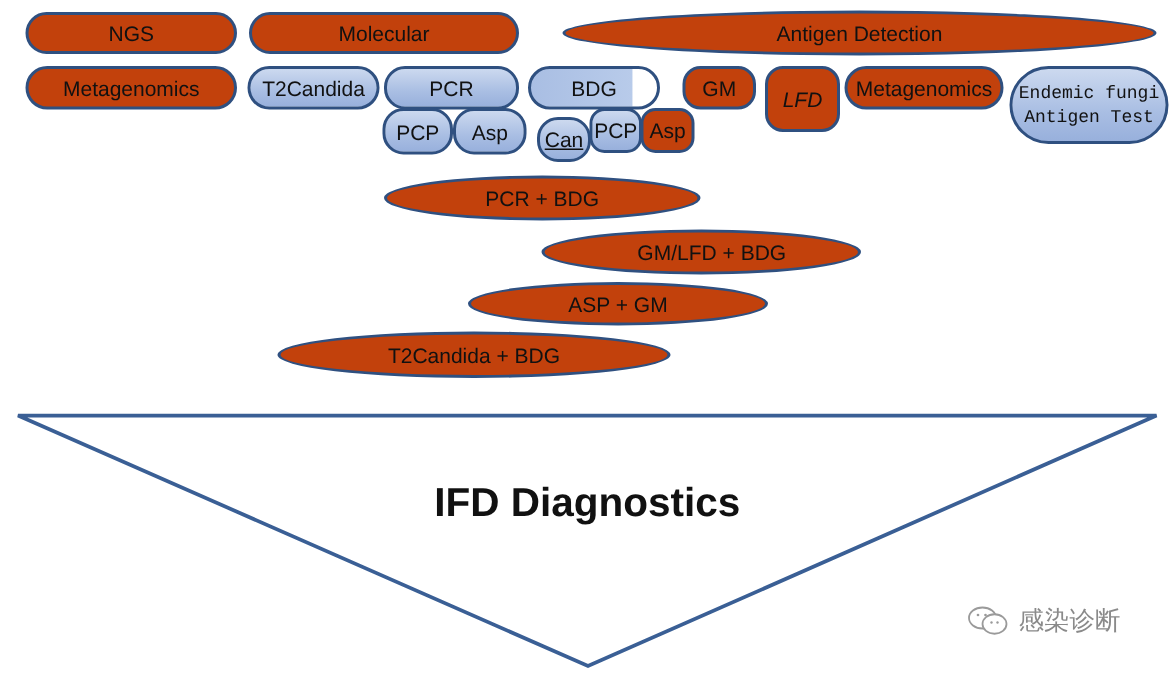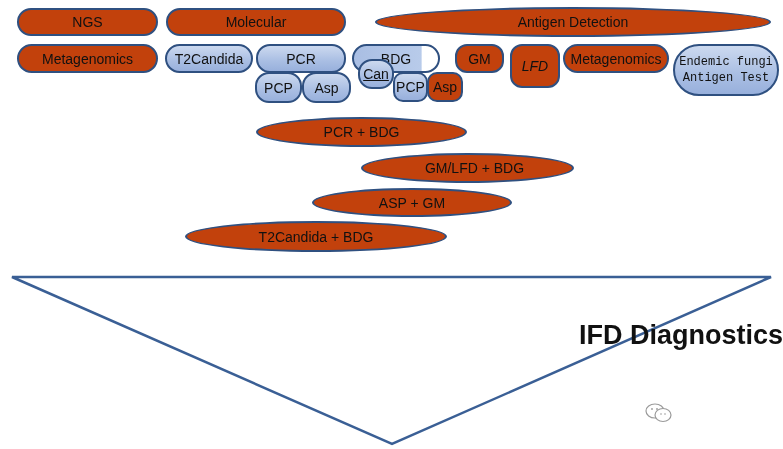--- a/index.html
+++ b/index.html
@@ -8,21 +8,21 @@
       position: absolute; box-sizing: border-box;
       border: 2px solid #2f5080; border-radius: 999px;
       display: flex; align-items: center; justify-content: center;
       color: #111; font-size: 14px; background: #c2410c; white-space: nowrap;
     }
     .pill.blue { background: linear-gradient(180deg, #ccd9ef 0%, #a9bee3 60%, #98b0dc 100%); }
     .pill.half { background: linear-gradient(90deg, #a9bee3 0%, #b8cbea 80%, #ffffff 81%, #ffffff 100%); }
     .pill.two { font-size: 12px; line-height: 16px; text-align: center; flex-direction: column; border-radius: 26px; }
     .pill.ell { border-radius: 50%; }
     svg.tri { position: absolute; left: 0; top: 0; }
-    .title { position: absolute; left: 0; width: 783px; top: 320px; text-align: right; font-weight: bold; font-size: 27px; color: #111; font-family: "Liberation Sans", "DejaVu Sans", sans-serif; }
+    .title { position: absolute; left: 0; width: 783px; top: 320px; text-align: center; font-weight: bold; font-size: 27px; color: #111; font-family: "Liberation Sans", "DejaVu Sans", sans-serif; }
     .wm { position: absolute; left: 645px; top: 402px; display: flex; align-items: center; color: #8a8a8a; font-size: 17px; font-family: "DejaVu Sans", sans-serif; }
     .wm-icon { width: 28px; height: 22px; margin-right: 6px; }
   </style>
 </head>
 <body>
 
 <div class="pill" style="left:17px;top:8px;width:141px;height:28px;">
   <span>NGS</span>
 </div>
 <div class="pill" style="left:166px;top:8px;width:180px;height:28px;">
@@ -44,21 +44,21 @@
 <div class="pill blue" style="left:255px;top:72px;width:47px;height:31px;border-radius:14px;">
   <span>PCP</span>
 </div>
 <div class="pill blue" style="left:302px;top:72px;width:49px;height:31px;border-radius:14px;">
   <span>Asp</span>
 </div>
 
 <div class="pill half" style="left:352px;top:44px;width:88px;height:29px;">
   <span>BDG</span>
 </div>
-<div class="pill blue" style="left:358px;top:59px;width:36px;height:30px;border-radius:14px;text-decoration:underline;">
+<div class="pill blue" style="left:358px;top:78px;width:36px;height:30px;border-radius:14px;text-decoration:underline;">
   <span>Can</span>
 </div>
 <div class="pill blue" style="left:393px;top:72px;width:35px;height:30px;border-radius:10px;">
   <span>PCP</span>
 </div>
 <div class="pill" style="left:427px;top:72px;width:36px;height:30px;border-radius:10px;">
   <span>Asp</span>
 </div>
 
 <div class="pill" style="left:455px;top:44px;width:49px;height:29px;border-radius:12px;">
@@ -95,13 +95,14 @@
 
 <div class="wm">
   <svg class="wm-icon" viewBox="0 0 28 22">
     <ellipse cx="10" cy="9" rx="9" ry="7" fill="none" stroke="#9a9a9a" stroke-width="1.2"></ellipse>
     <ellipse cx="18" cy="13" rx="8" ry="6.5" fill="#ffffff" stroke="#9a9a9a" stroke-width="1.2"></ellipse>
     <circle cx="7" cy="7" r="0.9" fill="#9a9a9a"></circle>
     <circle cx="12" cy="7" r="0.9" fill="#9a9a9a"></circle>
     <circle cx="16" cy="12" r="0.8" fill="#9a9a9a"></circle>
     <circle cx="20" cy="12" r="0.8" fill="#9a9a9a"></circle>
   </svg>
+  <span>感染诊断</span>
 </div>
 
 </body></html>

